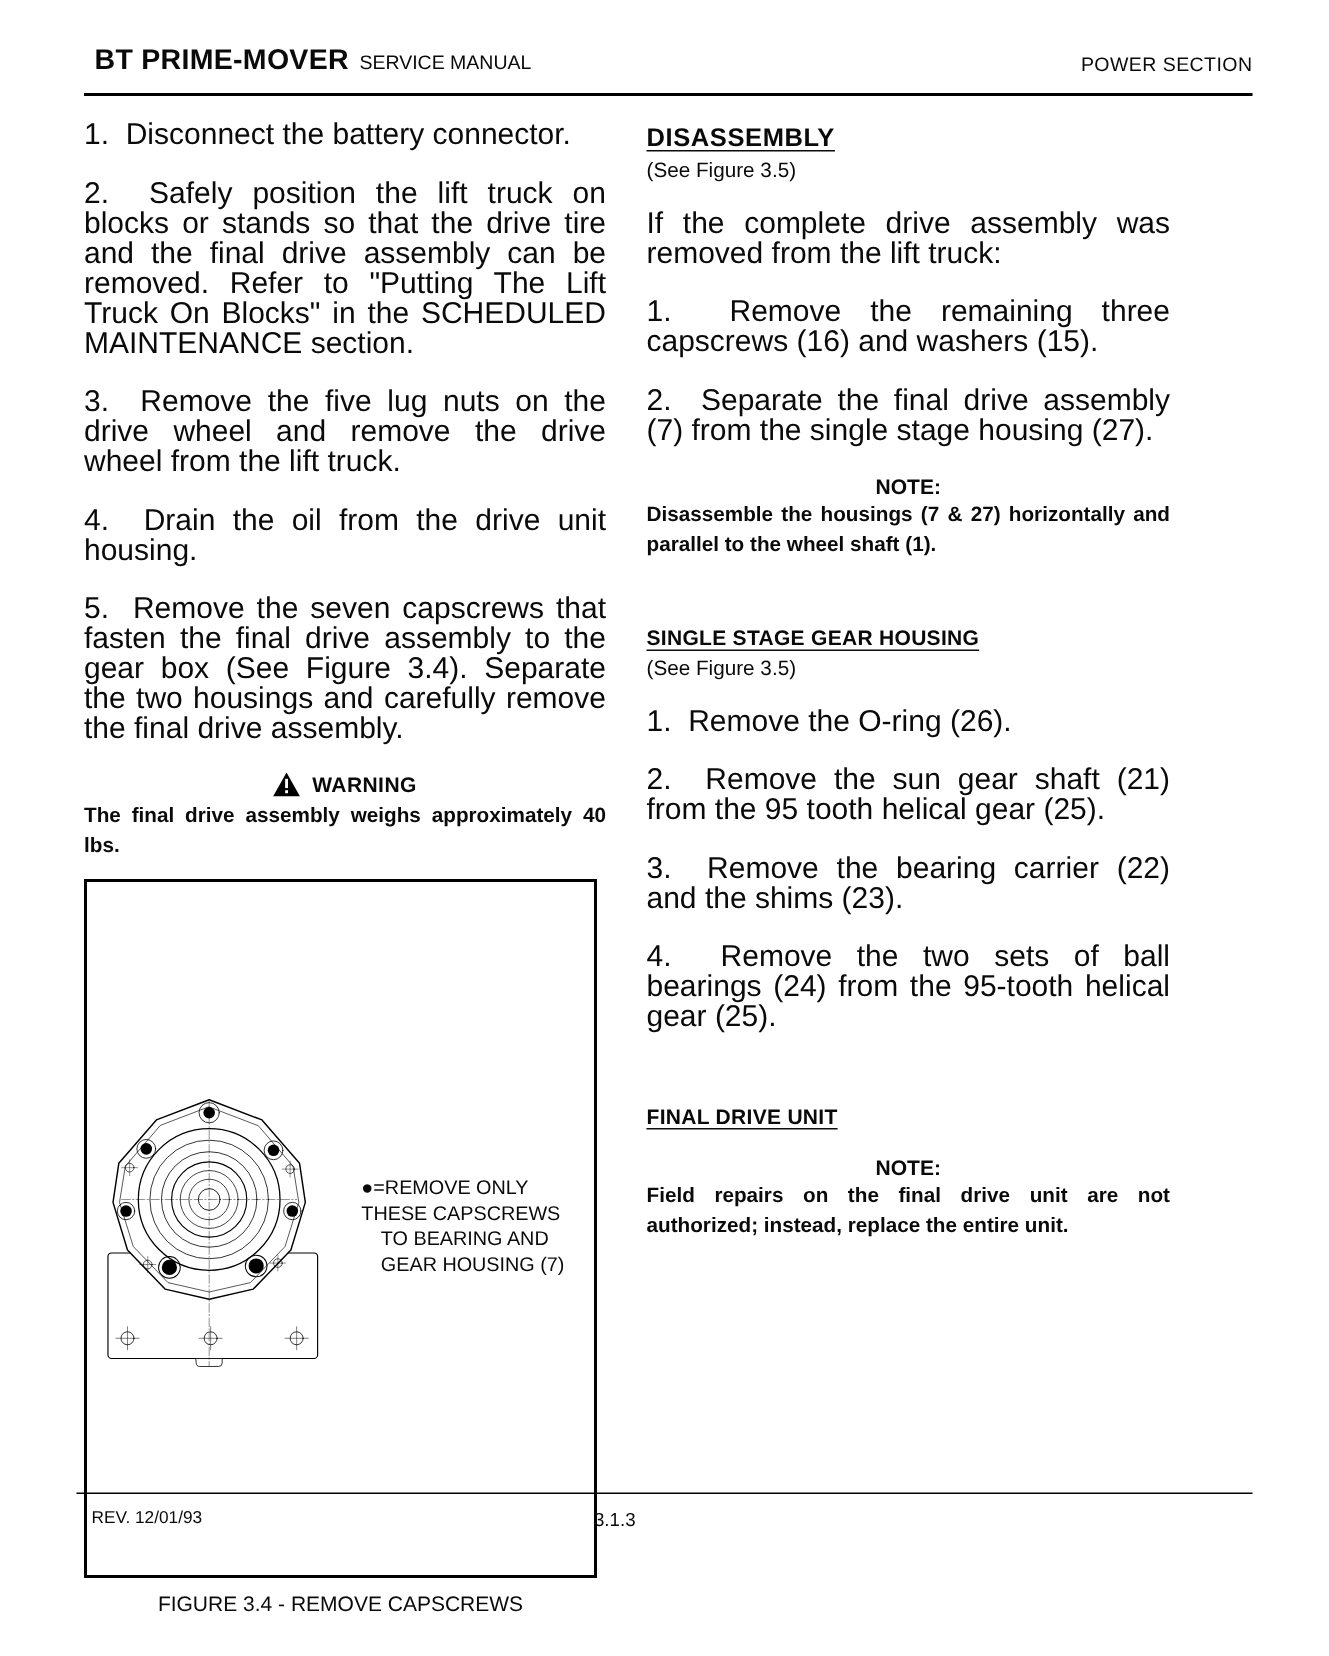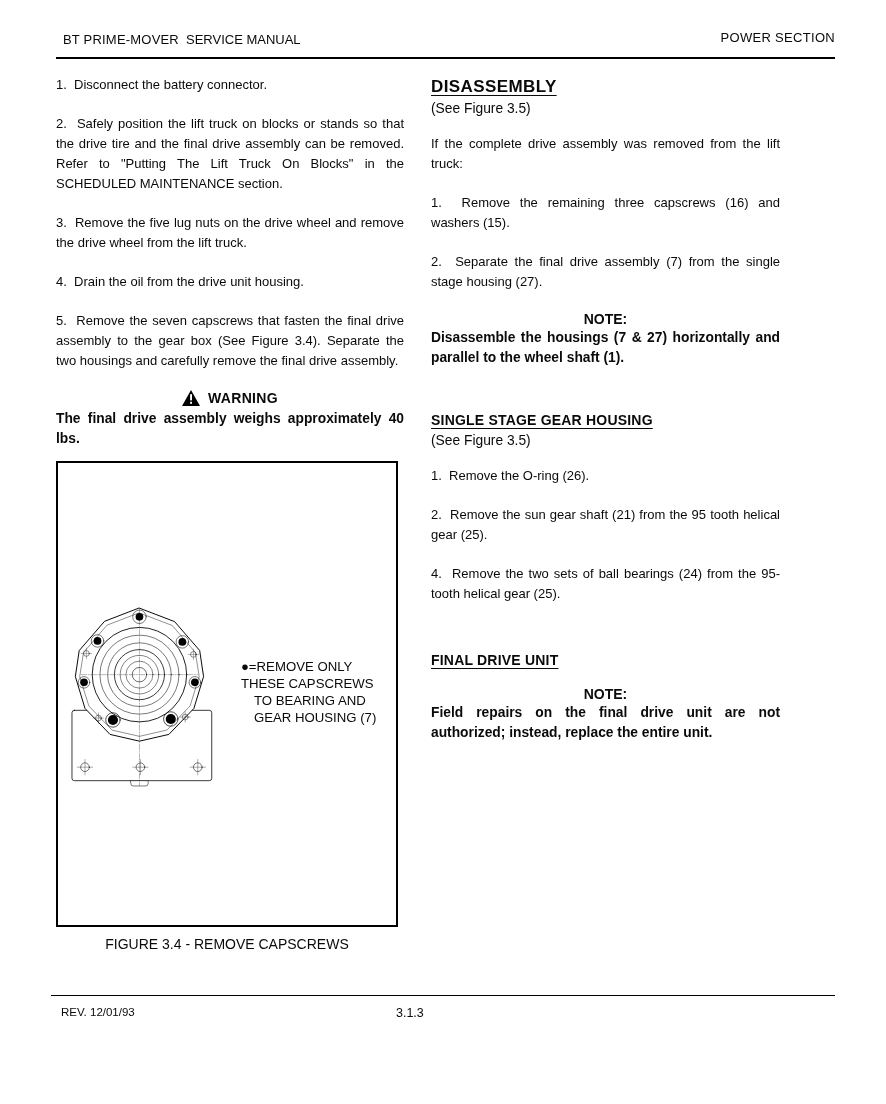--- a/index.html
+++ b/index.html
@@ -1,28 +1,28 @@
 <!DOCTYPE html>
 <html><head>
 <meta charset="utf-8">
 <style>
   html,body{margin:0;padding:0}
   body{width:886px;height:1104px;background:#fff;color:#0a0a0a;font-family:"Liberation Sans",sans-serif}
   .page{position:relative;width:886px;height:1104px;padding:30px 51px 0 56px;box-sizing:border-box;background:#fff}
   .header{display:flex;justify-content:space-between;align-items:flex-end;padding-left:7px}
   .brand{display:flex;align-items:baseline;gap:7px}
-  .brand-main{font-size:13px;font-weight:normal;letter-spacing:.2px}
+  .brand-main{font-size:19px;font-weight:bold;letter-spacing:.2px}
   .brand-sub{font-size:13px}
   .section-name{font-size:13px;letter-spacing:.3px;padding-bottom:2px}
   .rule{border:none;border-top:2px solid #000;margin:10px 0 0}
   .columns{display:flex;margin-top:16px}
   .col-left{width:348px}
   .colgap{width:27px;flex:none}
   .col-right{width:349px}
-  .step{font-size:13px;line-height:20px;text-align:justify;margin:0 0 19px}
+  .step{font-size:20px;line-height:20px;text-align:justify;margin:0 0 19px}
   .warning-head{display:flex;justify-content:center;align-items:center;gap:8px;margin:4px 0 3px}
   .warning-label{font-size:14px;font-weight:bold;letter-spacing:.3px}
   .warning-icon svg{display:block}
   .bold-text{font-size:13.8px;line-height:20px;font-weight:bold;text-align:justify;margin:0 0 10px}
   .figure{margin:12px 0 0}
   .figure-box{width:342px;height:466px;border:2px solid #000;box-sizing:border-box;display:flex;flex-direction:row;align-items:center;justify-content:space-between;padding:4px 0 8px}
   .legend{font-size:13.2px;line-height:17px;width:100%;padding-left:20px;box-sizing:border-box}
   .legend-l2{padding-left:13px}
   .fig-caption{font-size:14px;text-align:center;margin-top:9px;width:342px}
   .main-heading{font-size:17px;font-weight:bold;text-align:left;text-decoration:underline;text-underline-offset:3px;letter-spacing:.4px;margin:2px 0 4px}
@@ -166,20 +166,21 @@
 
       <div class="note sp-after-note">
         <div class="note-label">NOTE:</div>
         <p class="note-text">Disassemble the housings (7 &amp; 27) horizontally and parallel to the wheel shaft (1).</p>
       </div>
 
       <h3 class="sub-heading">SINGLE STAGE GEAR HOUSING</h3>
       <p class="see">(See Figure 3.5)</p>
       <p class="step">1.&nbsp;&nbsp;Remove the O-ring (26).</p>
       <p class="step">2.&nbsp;&nbsp;Remove the sun gear shaft (21) from the 95 tooth helical gear (25).</p>
+      <p class="step">3.&nbsp;&nbsp;Remove the bearing carrier (22) and the shims (23).</p>
       <p class="step">4.&nbsp;&nbsp;Remove the two sets of ball bearings (24) from the 95-tooth helical gear (25).</p>
 
       <h3 class="sub-heading sp-before-final">FINAL DRIVE UNIT</h3>
 
       <div class="note sp-note-gap">
         <div class="note-label">NOTE:</div>
         <p class="note-text">Field repairs on the final drive unit are not authorized; instead, replace the entire unit.</p>
       </div>
     </section>
 

